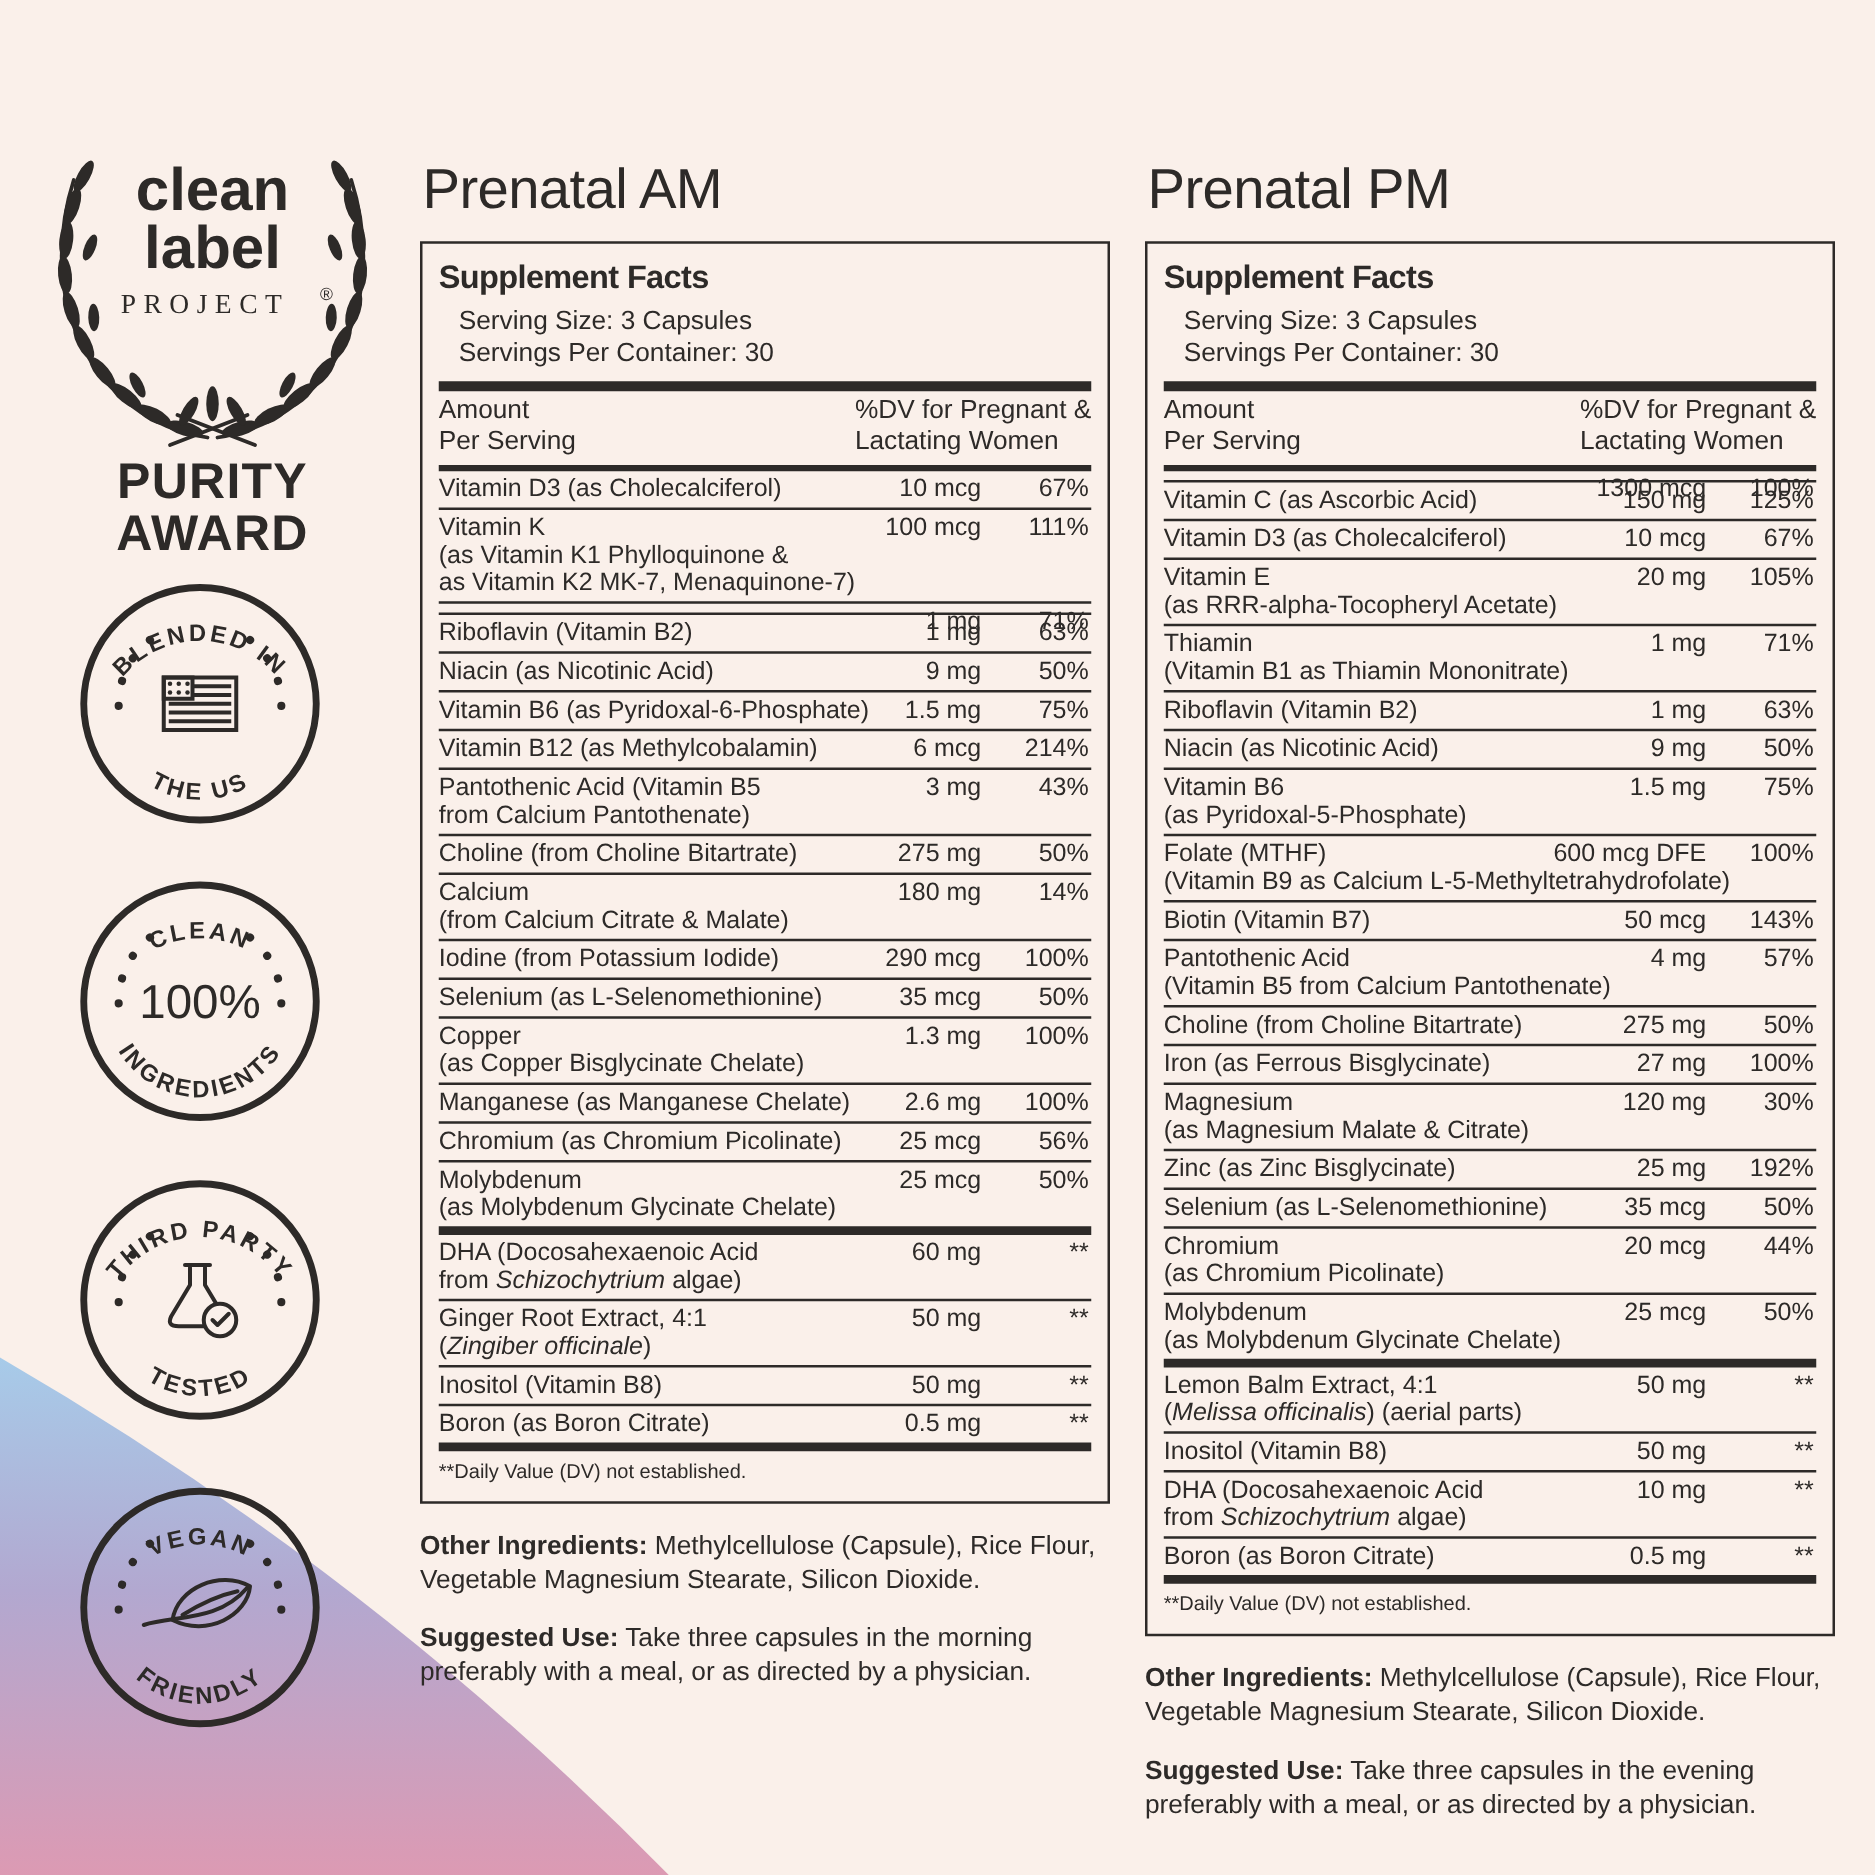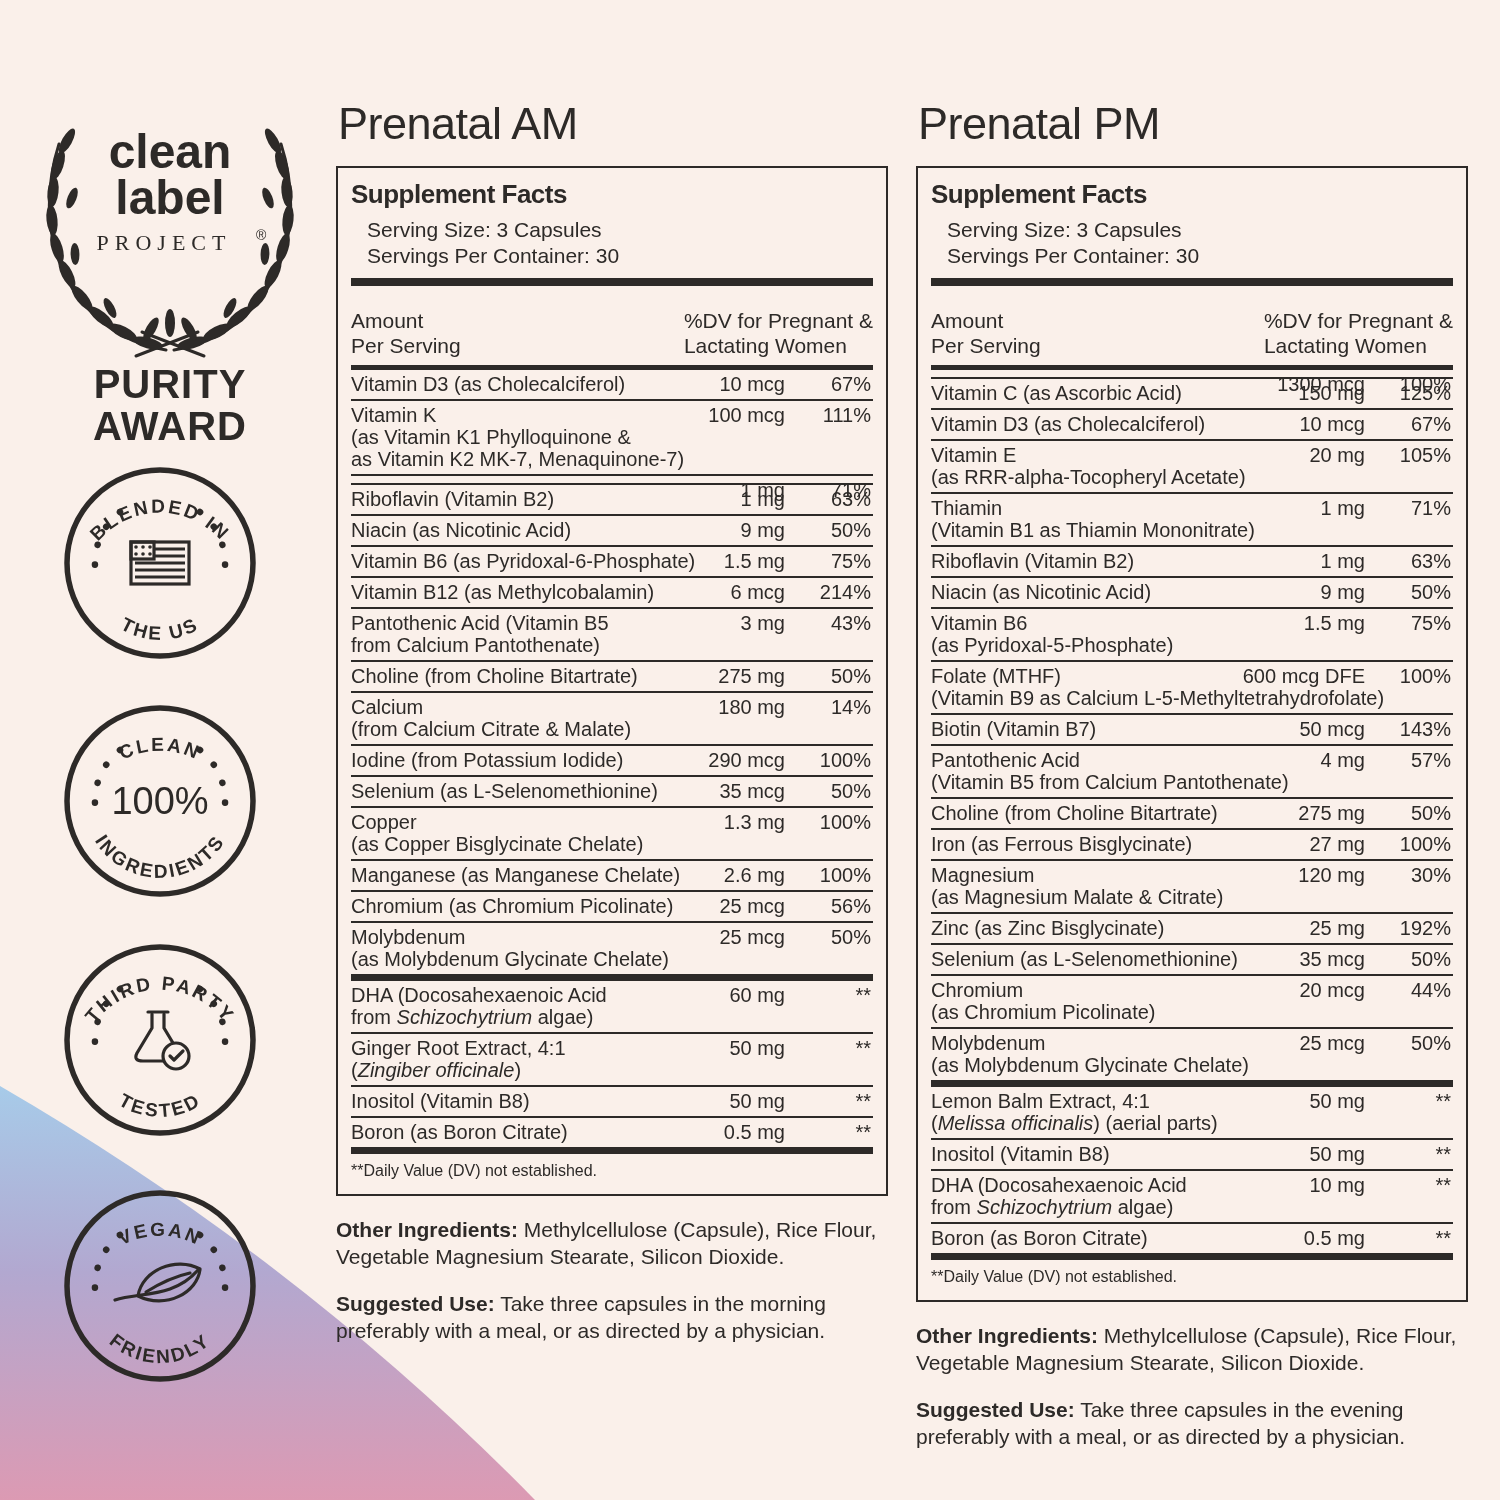--- a/index.html
+++ b/index.html
@@ -11,30 +11,30 @@
   }
   
   .corner{position:absolute;left:0;bottom:0;width:560px;height:420px;z-index:0;}
   
   .logo-svg{position:absolute;left:24px;top:102px;width:292px;height:348px;z-index:2;}
   .badge-svg{position:absolute;left:60px;width:200px;height:200px;z-index:2;}
   .b1{top:463px}.b2{top:701px}.b3{top:940px}.b4{top:1186px}
   svg text{fill:#2d2a28;}
   .arc-text{font-weight:700;font-size:19px;letter-spacing:2.5px;}
   
-  .panel{position:absolute;top:101px;width:552px;z-index:1;}
+  .panel{position:absolute;top:128px;width:552px;z-index:1;}
   .panel-am{left:336px;}
   .panel-pm{left:916px;}
   .panel-title{font-size:45px;font-weight:500;letter-spacing:-0.5px;margin:0 0 20px 2px;line-height:1;}
   .facts{border:2.5px solid #2d2a28;padding:8px 13px 10px;background:transparent;}
   .facts-title{font-size:26px;font-weight:800;letter-spacing:-0.5px;margin:4px 0 8px;line-height:1.1;}
   .serv{font-size:21px;line-height:26px;margin-left:16px;}
   .bar-thick{height:8px;background:#2d2a28;margin-top:9px;}
   .colheads{display:flex;justify-content:space-between;align-items:flex-end;
-    padding:22px 0 7px;border-bottom:5px solid #2d2a28;font-size:21px;line-height:25px;}
+    padding:2px 0 7px;border-bottom:5px solid #2d2a28;font-size:21px;line-height:25px;}
   .colheads .right{text-align:left;margin-left:20px;}
   .rows{font-size:20px;line-height:22px;}
   .row{position:relative;border-top:2px solid #2d2a28;padding:3px 0 4px;}
   .row:first-child{border-top:none;}
   .row.thick{border-top:7px solid #2d2a28;}
   .row .amt{position:absolute;top:3px;right:88px;white-space:nowrap;}
   .row .dv{position:absolute;top:3px;right:2px;white-space:nowrap;}
   .footnote{border-top:7px solid #2d2a28;padding:8px 0 4px;font-size:16px;}
   .note{font-size:21px;line-height:27px;margin-top:20px;}
   .note b{font-weight:700;}

